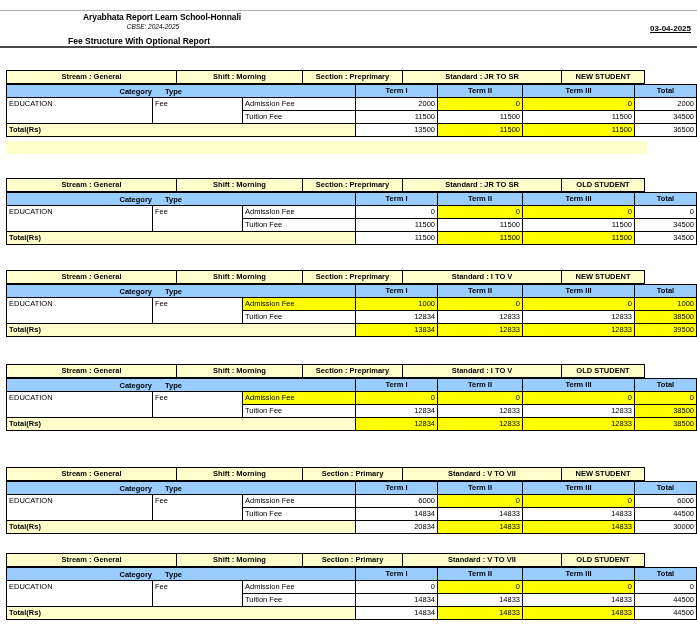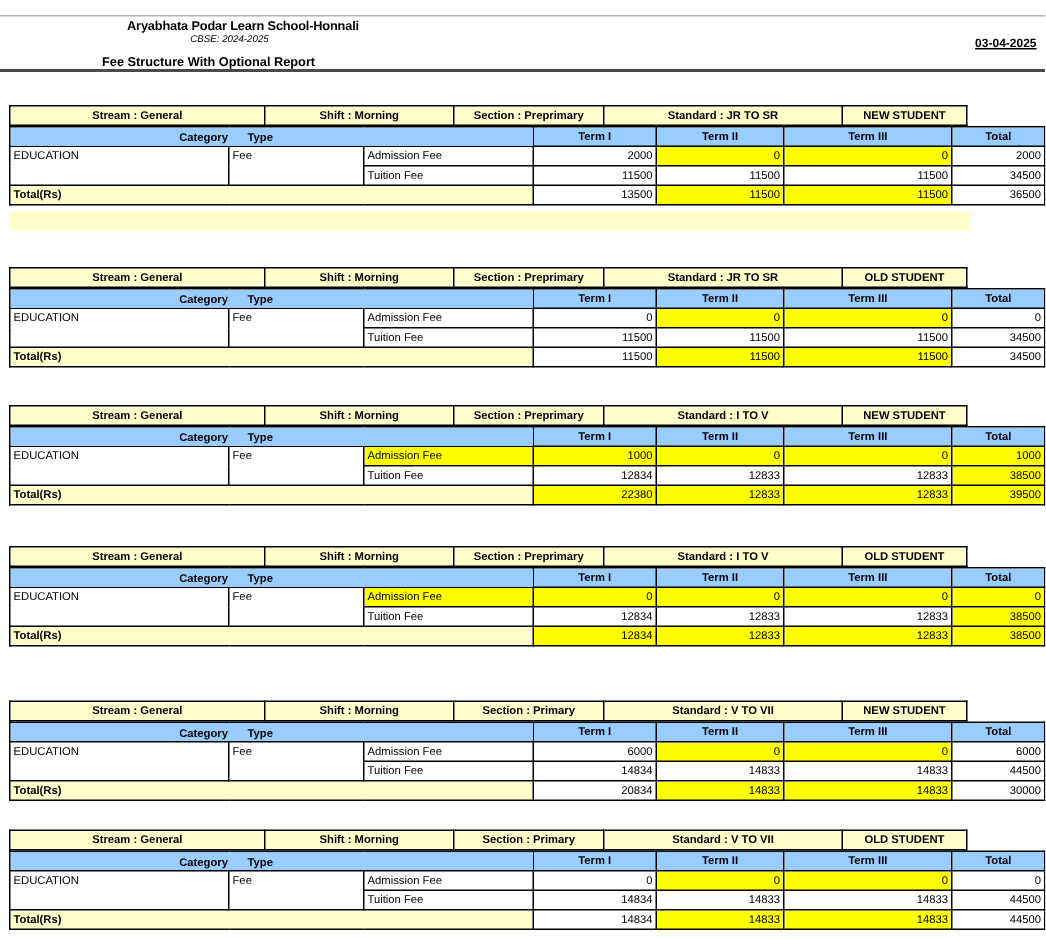--- a/index.html
+++ b/index.html
@@ -37,21 +37,21 @@
   .vtop{vertical-align:top;}
   .hl{background:var(--highlight_yellow,#FFFF00);}
   .totalrow .labelcell{background:var(--cream,#FFFFCC);font-weight:bold;}
 </style>
 </head>
 <body>
 
 <div class="page">
 
   <div class="topline"></div>
-  <div class="school">Aryabhata Podar Learn School-Honnali</div>
+  <div class="school">Aryabhata Report Learn School-Honnali</div>
   <div class="session">CBSE: 2024-2025</div>
   <div class="date">03-04-2025</div>
   <div class="report-title">Fee Structure With Optional Report</div>
   <div class="headline"></div>
 
   <div class="strip"></div>
 
   <div id="tables">
     <div class="feetable t0">
       <table class="toptbl">
@@ -247,21 +247,21 @@
         </tr>
         <tr>
           <td>Tuition Fee</td>
           <td class="num">12834</td>
           <td class="num">12833</td>
           <td class="num">12833</td>
           <td class="num hl">38500</td>
         </tr>
         <tr class="totalrow">
           <td class="labelcell" colspan="3">Total(Rs)</td>
-          <td class="num hl">22380</td>
+          <td class="num hl">13834</td>
           <td class="num hl">12833</td>
           <td class="num hl">12833</td>
           <td class="num hl">39500</td>
         </tr>
       </tbody>
         </table>
     </div>
 
     <div class="feetable t3">
       <table class="toptbl">

